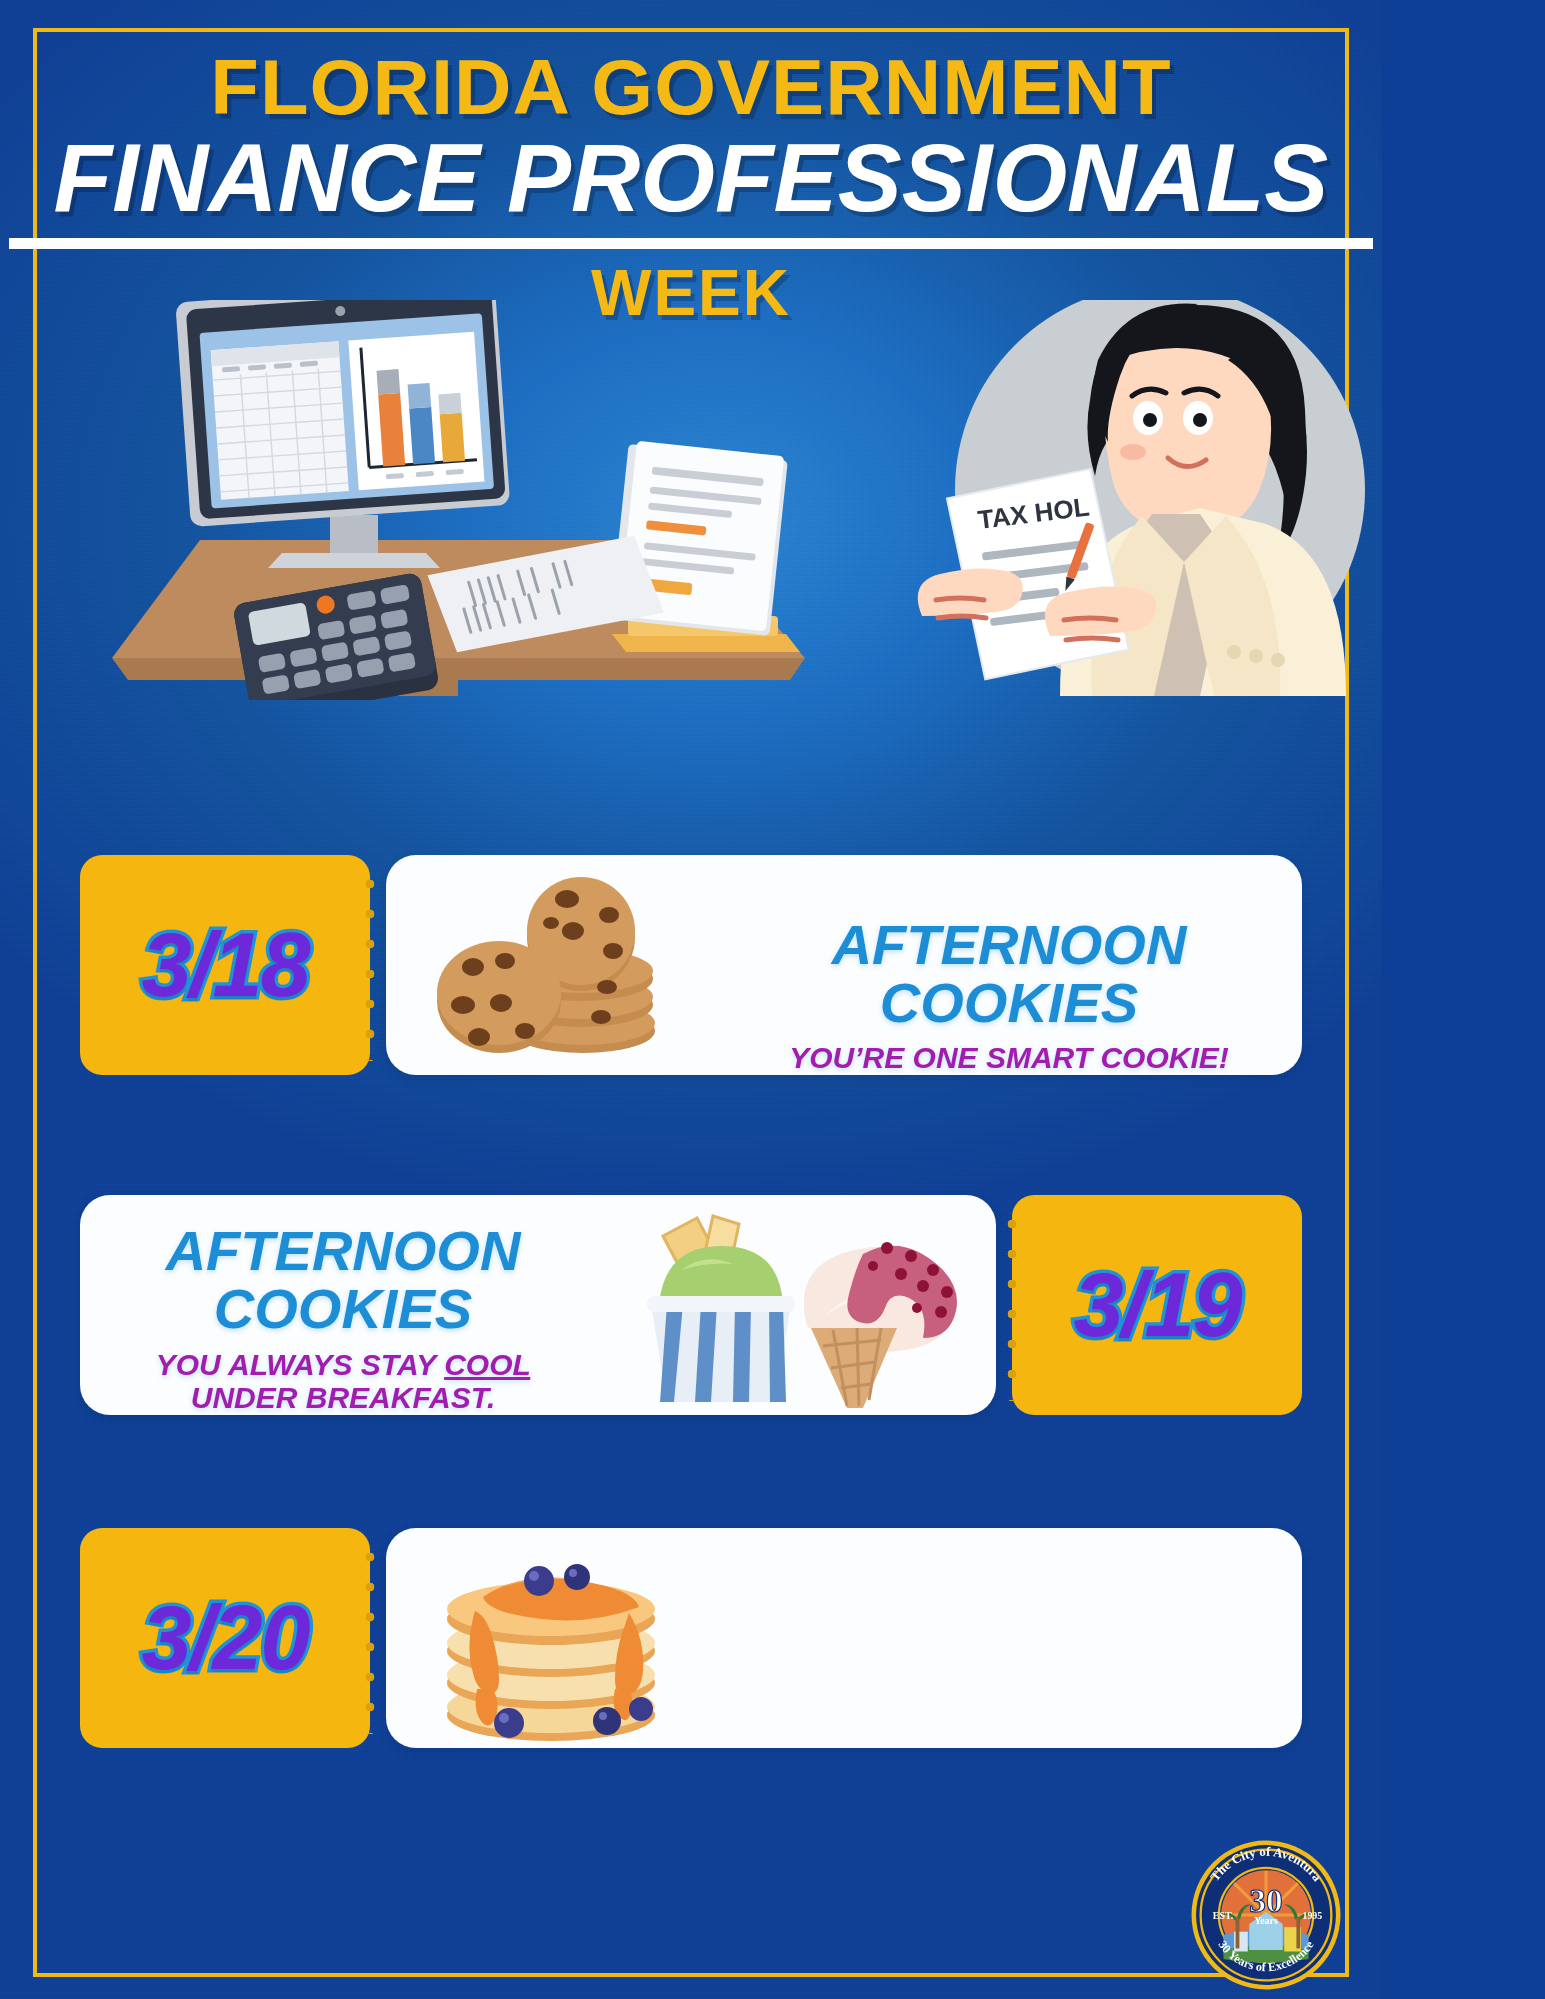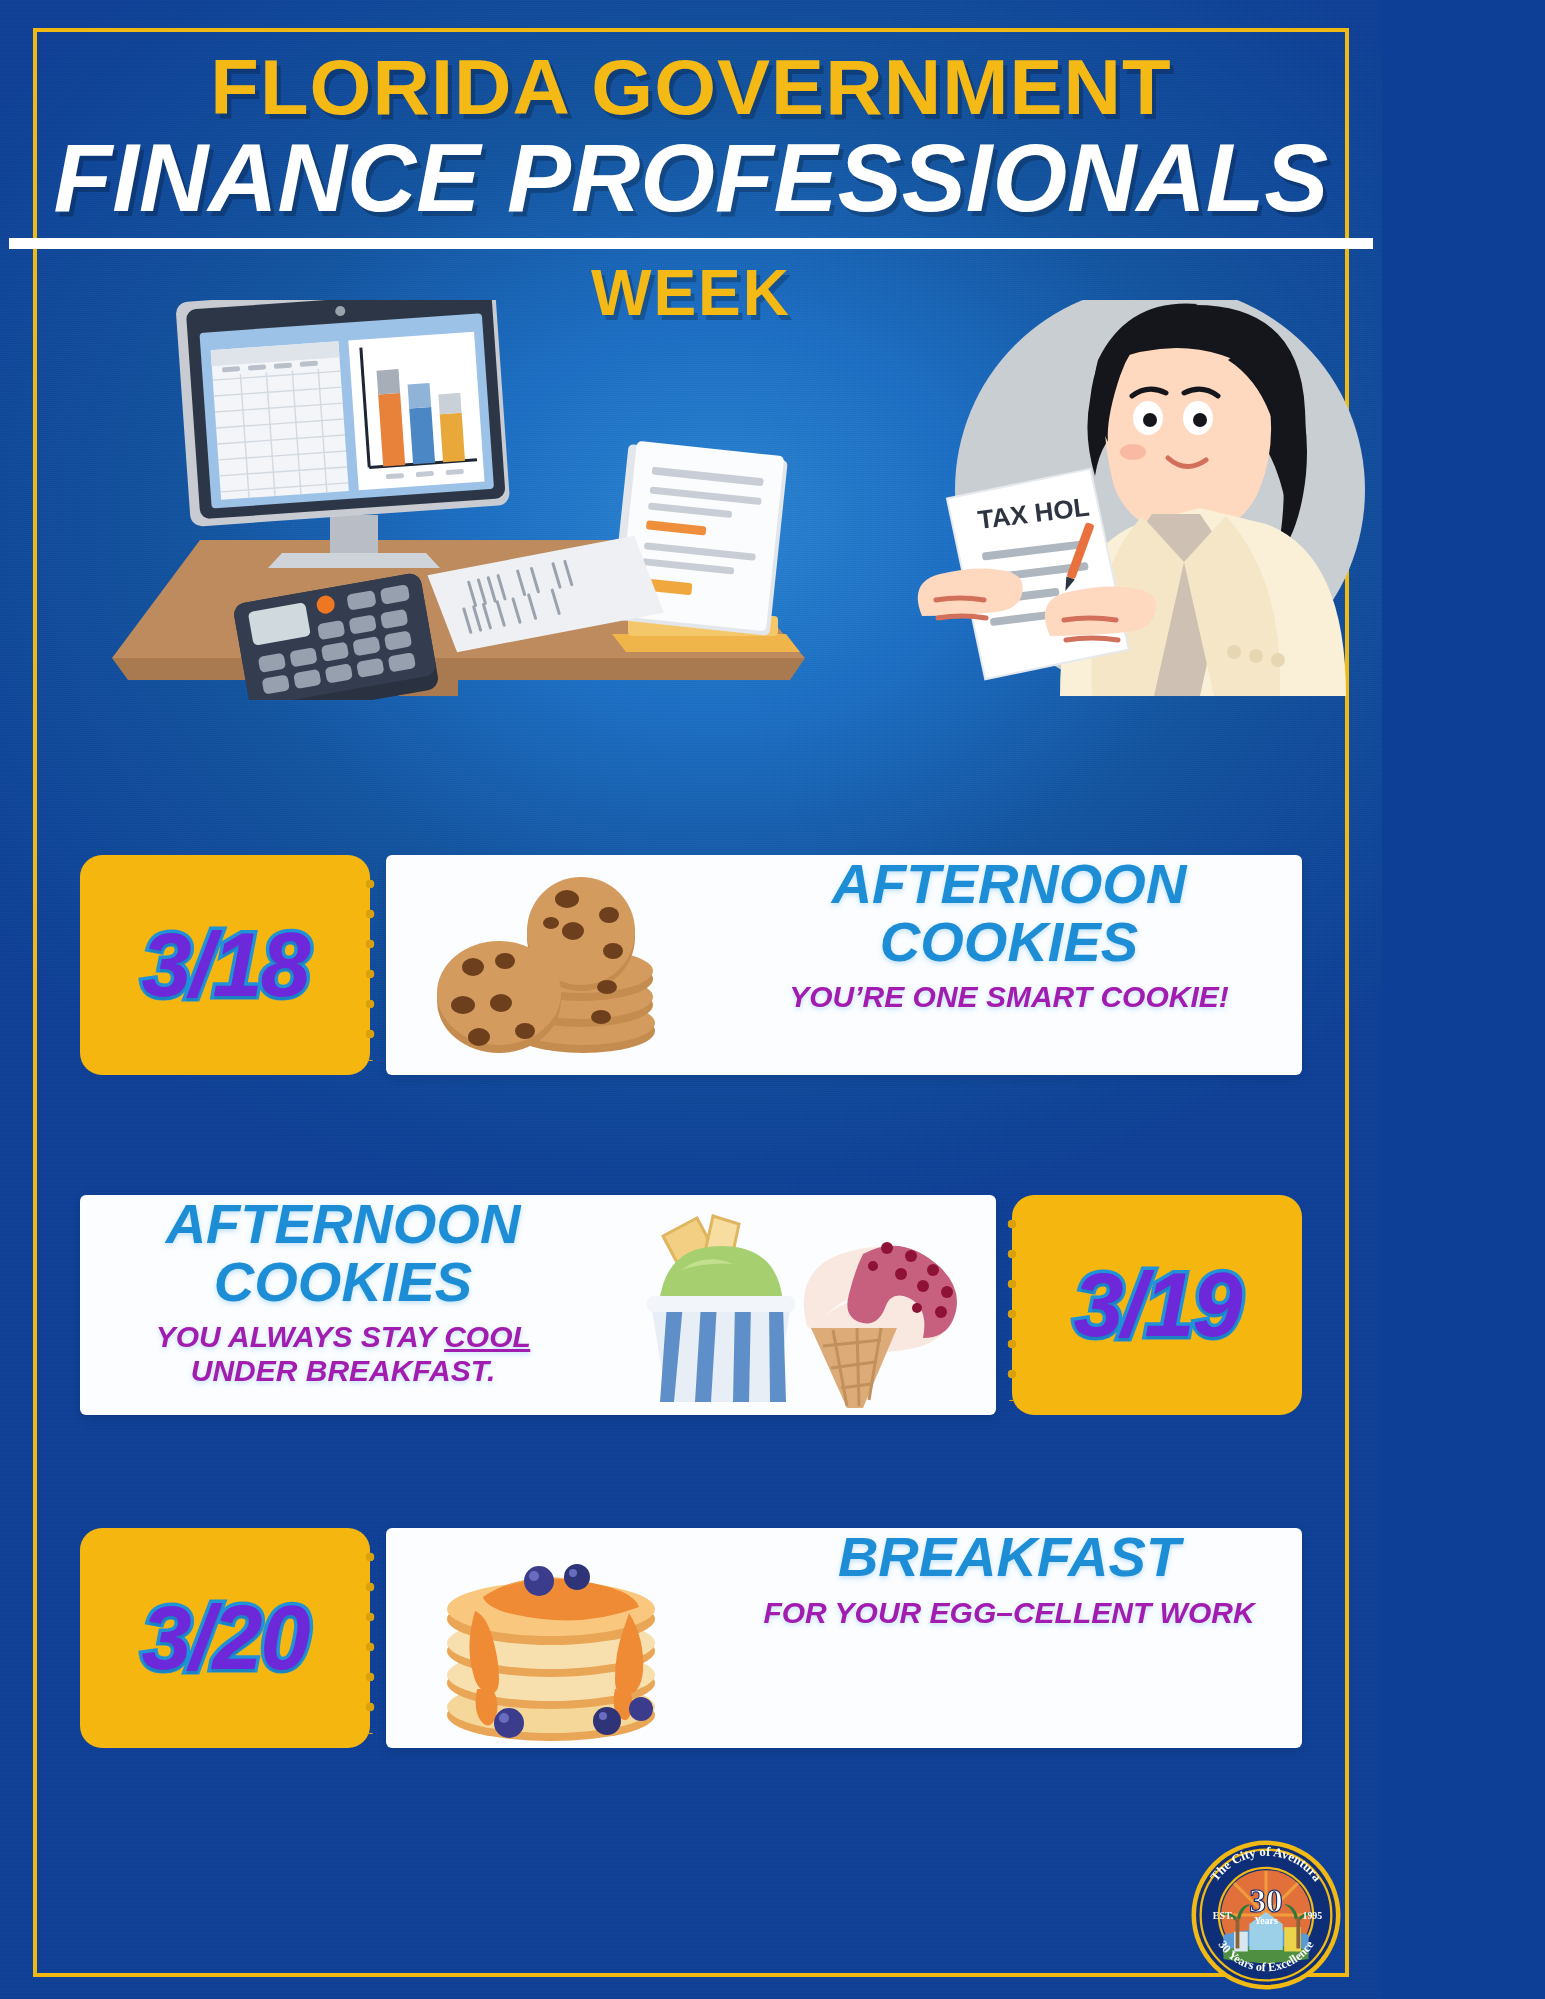--- a/index.html
+++ b/index.html
@@ -74,22 +74,22 @@
   }
   .perf{
     position:absolute;top:14px;bottom:14px;width:10px;
     background-image:radial-gradient(circle at 50% 50%, #d9a20d 0 4.2px, transparent 4.6px);
     background-size:10px 30px;background-repeat:repeat-y;
   }
   .perf.right{right:-5px;}
   .perf.left{left:-5px;}
 
   .card{
-    flex:1 1 auto;background:#fbfdff;border-radius:6px;
-    display:flex;align-items:flex-start;position:relative;
+    flex:1 1 auto;background:#fbfdff;border-radius:30px;
+    display:flex;align-items:flex-end;position:relative;
     box-shadow:0 3px 10px rgba(0,0,0,.10);
   }
   .gap{flex:0 0 16px;}
 
   .art{flex:0 0 330px;display:flex;align-items:center;justify-content:center;height:100%;}
   .art.gelato{flex:0 0 390px;}
   .copy{flex:1 1 auto;padding:0 26px;text-align:center;}
   .copy h2{
     margin:0;color:#1d8ed6;font-size:56px;font-weight:bold;font-style:italic;
     line-height:1.03;letter-spacing:0px;
@@ -471,24 +471,20 @@
               <circle cx="186" cy="44" r="13" fill="#2f3478"></circle>
               <circle cx="182" cy="40" r="4" fill="#6a6cc0"></circle>
               <circle cx="118" cy="190" r="15" fill="#3b3d8c"></circle>
               <circle cx="113" cy="185" r="5" fill="#6a6cc0"></circle>
               <circle cx="216" cy="188" r="14" fill="#2f3478"></circle>
               <circle cx="212" cy="183" r="4" fill="#6a6cc0"></circle>
               <circle cx="250" cy="176" r="12" fill="#3b3d8c"></circle>
             </g>
           </svg>
         </div>
-        <div class="copy">
-          <h2>BREAKFAST</h2>
-          <p>FOR YOUR EGG–CELLENT WORK</p>
-        </div>
       </div>
     </div>
   </div>
 
   <svg class="seal" viewBox="0 0 200 200">
     <defs>
       <path id="arcTop" d="M 22 100 A 78 78 0 0 1 178 100"></path>
       <path id="arcBot" d="M 26 100 A 74 74 0 0 0 174 100"></path>
     </defs>
     <circle cx="100" cy="100" r="98" fill="#f0b914"></circle>

